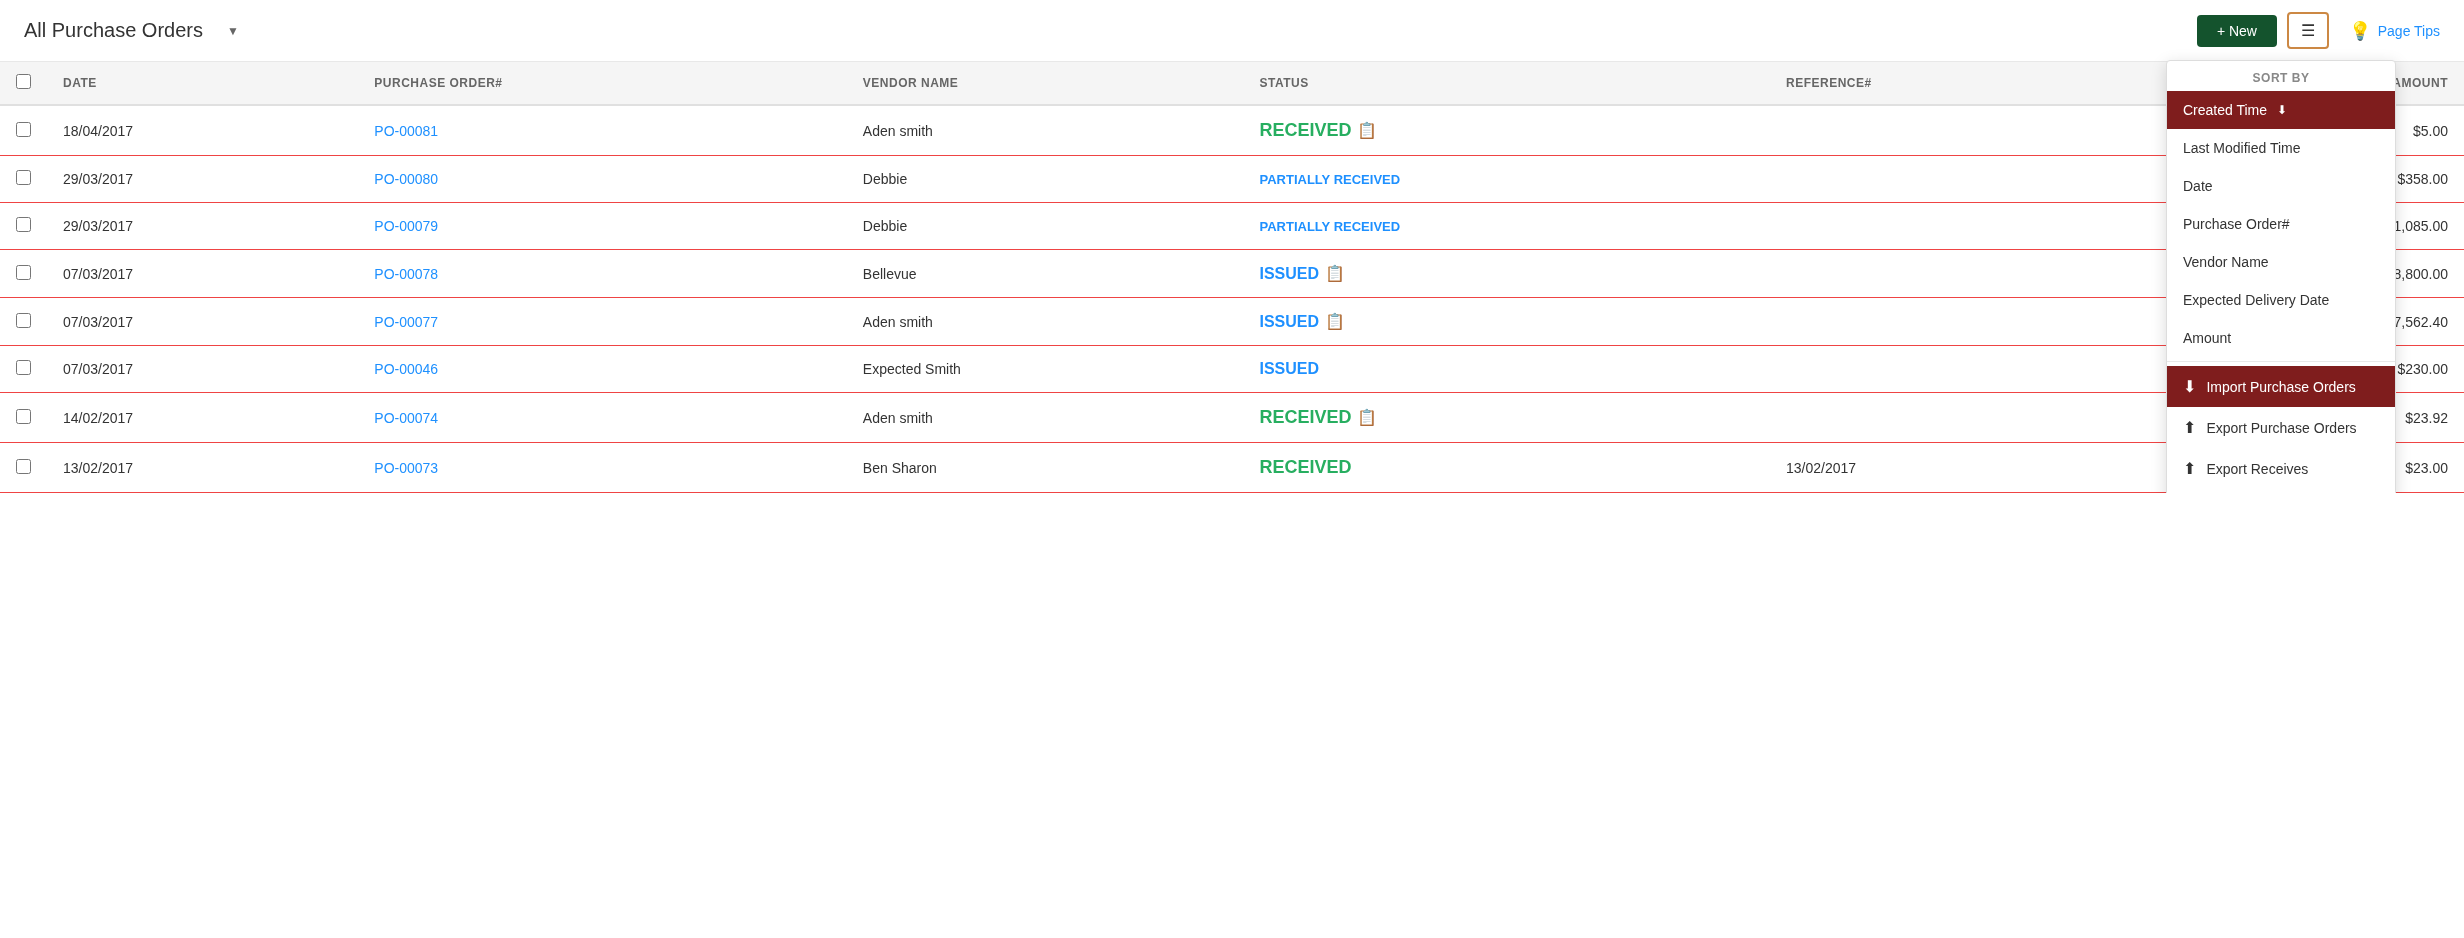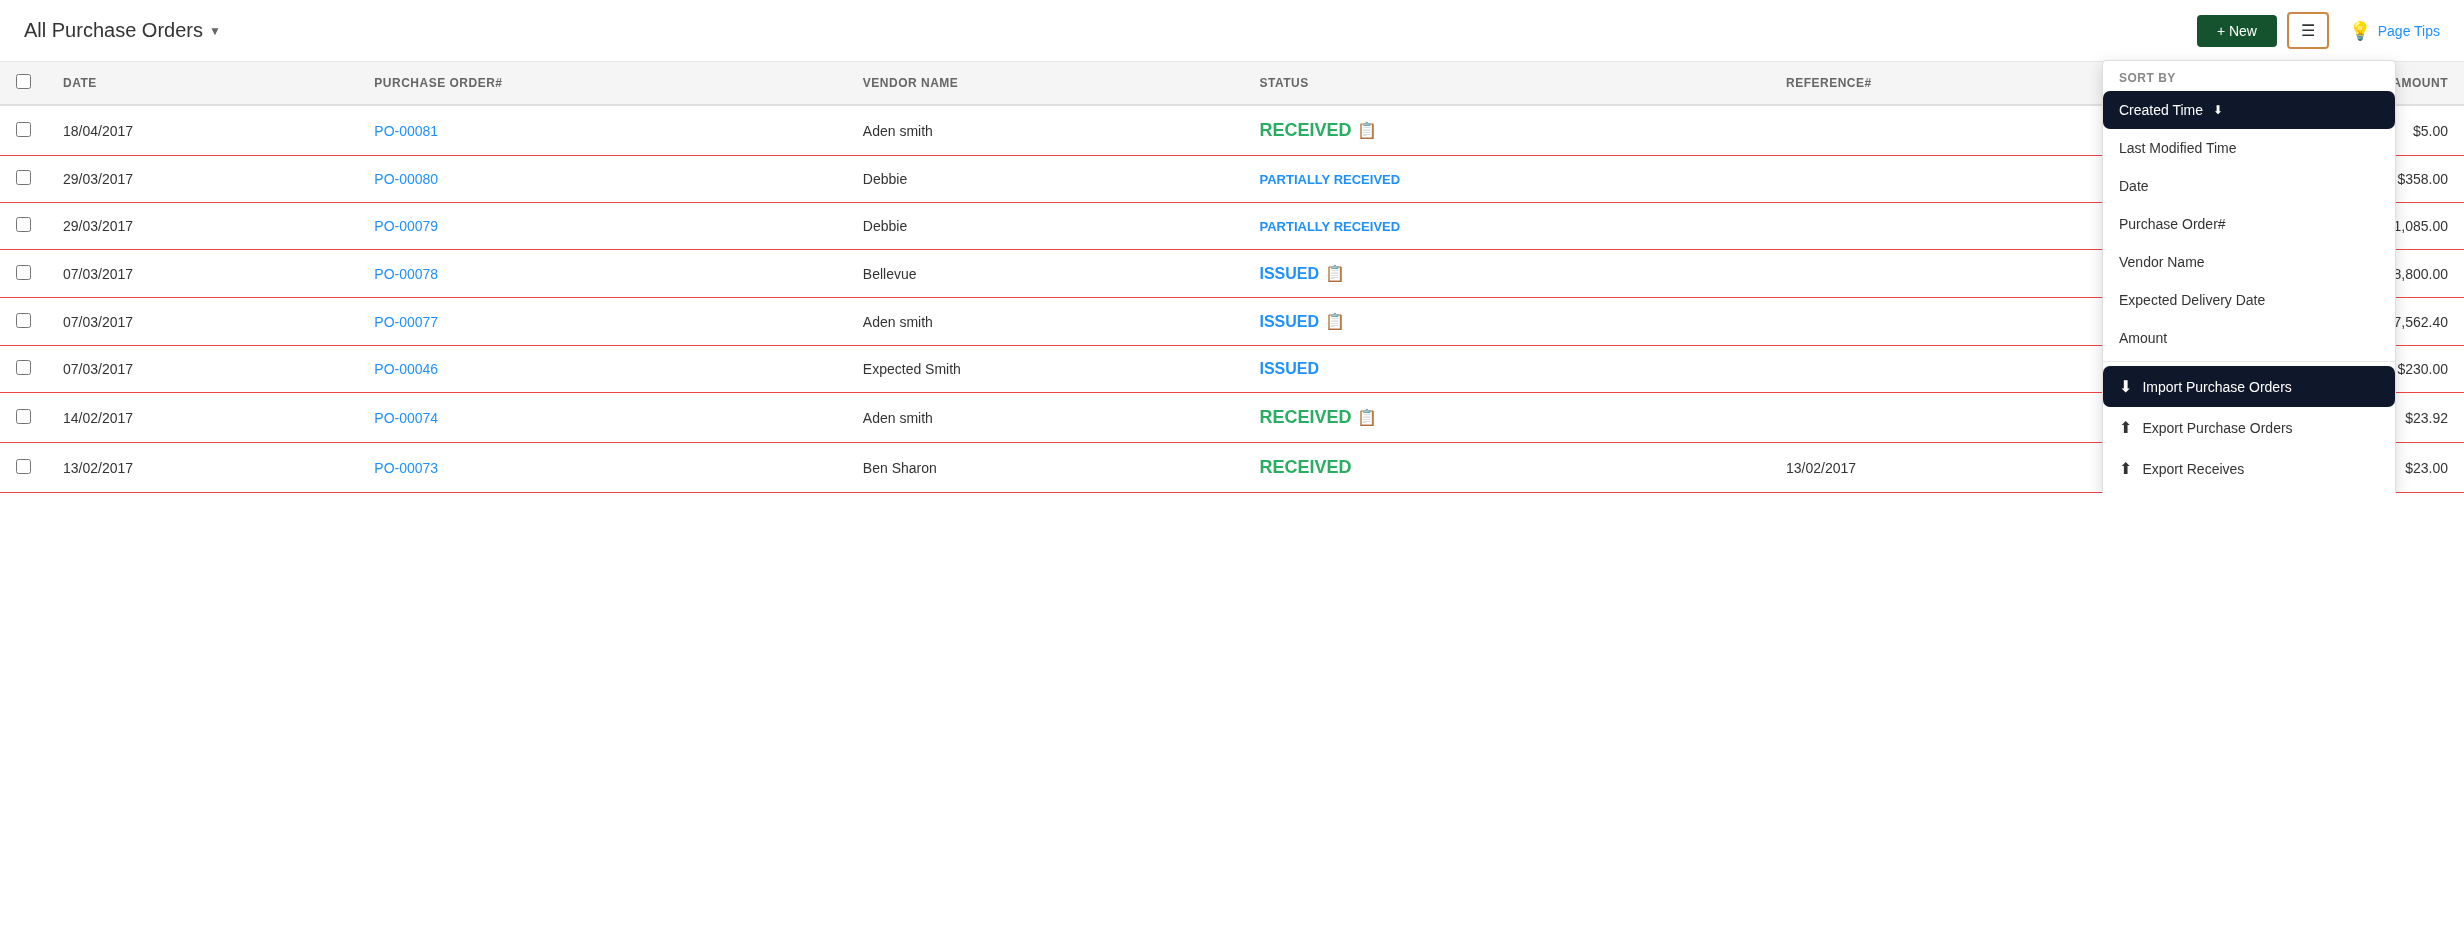--- a/index.html
+++ b/index.html
@@ -10,21 +10,21 @@
       align-items: center;
       justify-content: space-between;
       padding: 12px 24px;
       border-bottom: 1px solid #e8e8e8;
       background: #fff;
     }
 
     .header-left {
       display: flex;
       align-items: center;
-      gap: 6px;
+      gap: 24px;
     }
 
     .page-title {
       font-size: 20px;
       font-weight: 500;
       color: #333;
     }
 
     .dropdown-arrow {
       font-size: 12px;
@@ -153,22 +153,23 @@
 
     
     .dropdown-menu {
       position: absolute;
       top: 48px;
       right: 44px;
       background: #fff;
       border: 1px solid #ddd;
       border-radius: 4px;
       box-shadow: 0 4px 16px rgba(0,0,0,0.15);
-      width: 294px;
+      width: 230px;
       z-index: 1000;
+      text-align: center;
     }
 
     .sort-by-label {
       padding: 10px 16px 6px;
       font-size: 12px;
       font-weight: 600;
       color: #888;
       text-transform: uppercase;
       letter-spacing: 0.5px;
     }
@@ -177,23 +178,22 @@
       padding: 11px 16px;
       cursor: pointer;
       display: flex;
       align-items: center;
       gap: 10px;
       font-size: 14px;
       color: #333;
     }
 
     .menu-item.active {
-      background: #0f172a;
+      background: #7f1d1d;
       color: #fff;
-      border-radius: 7px;
     }
 
     .menu-item.active .sort-icon {
       color: #fff;
     }
 
     .menu-divider {
       height: 1px;
       background: #e8e8e8;
       margin: 4px 0;

